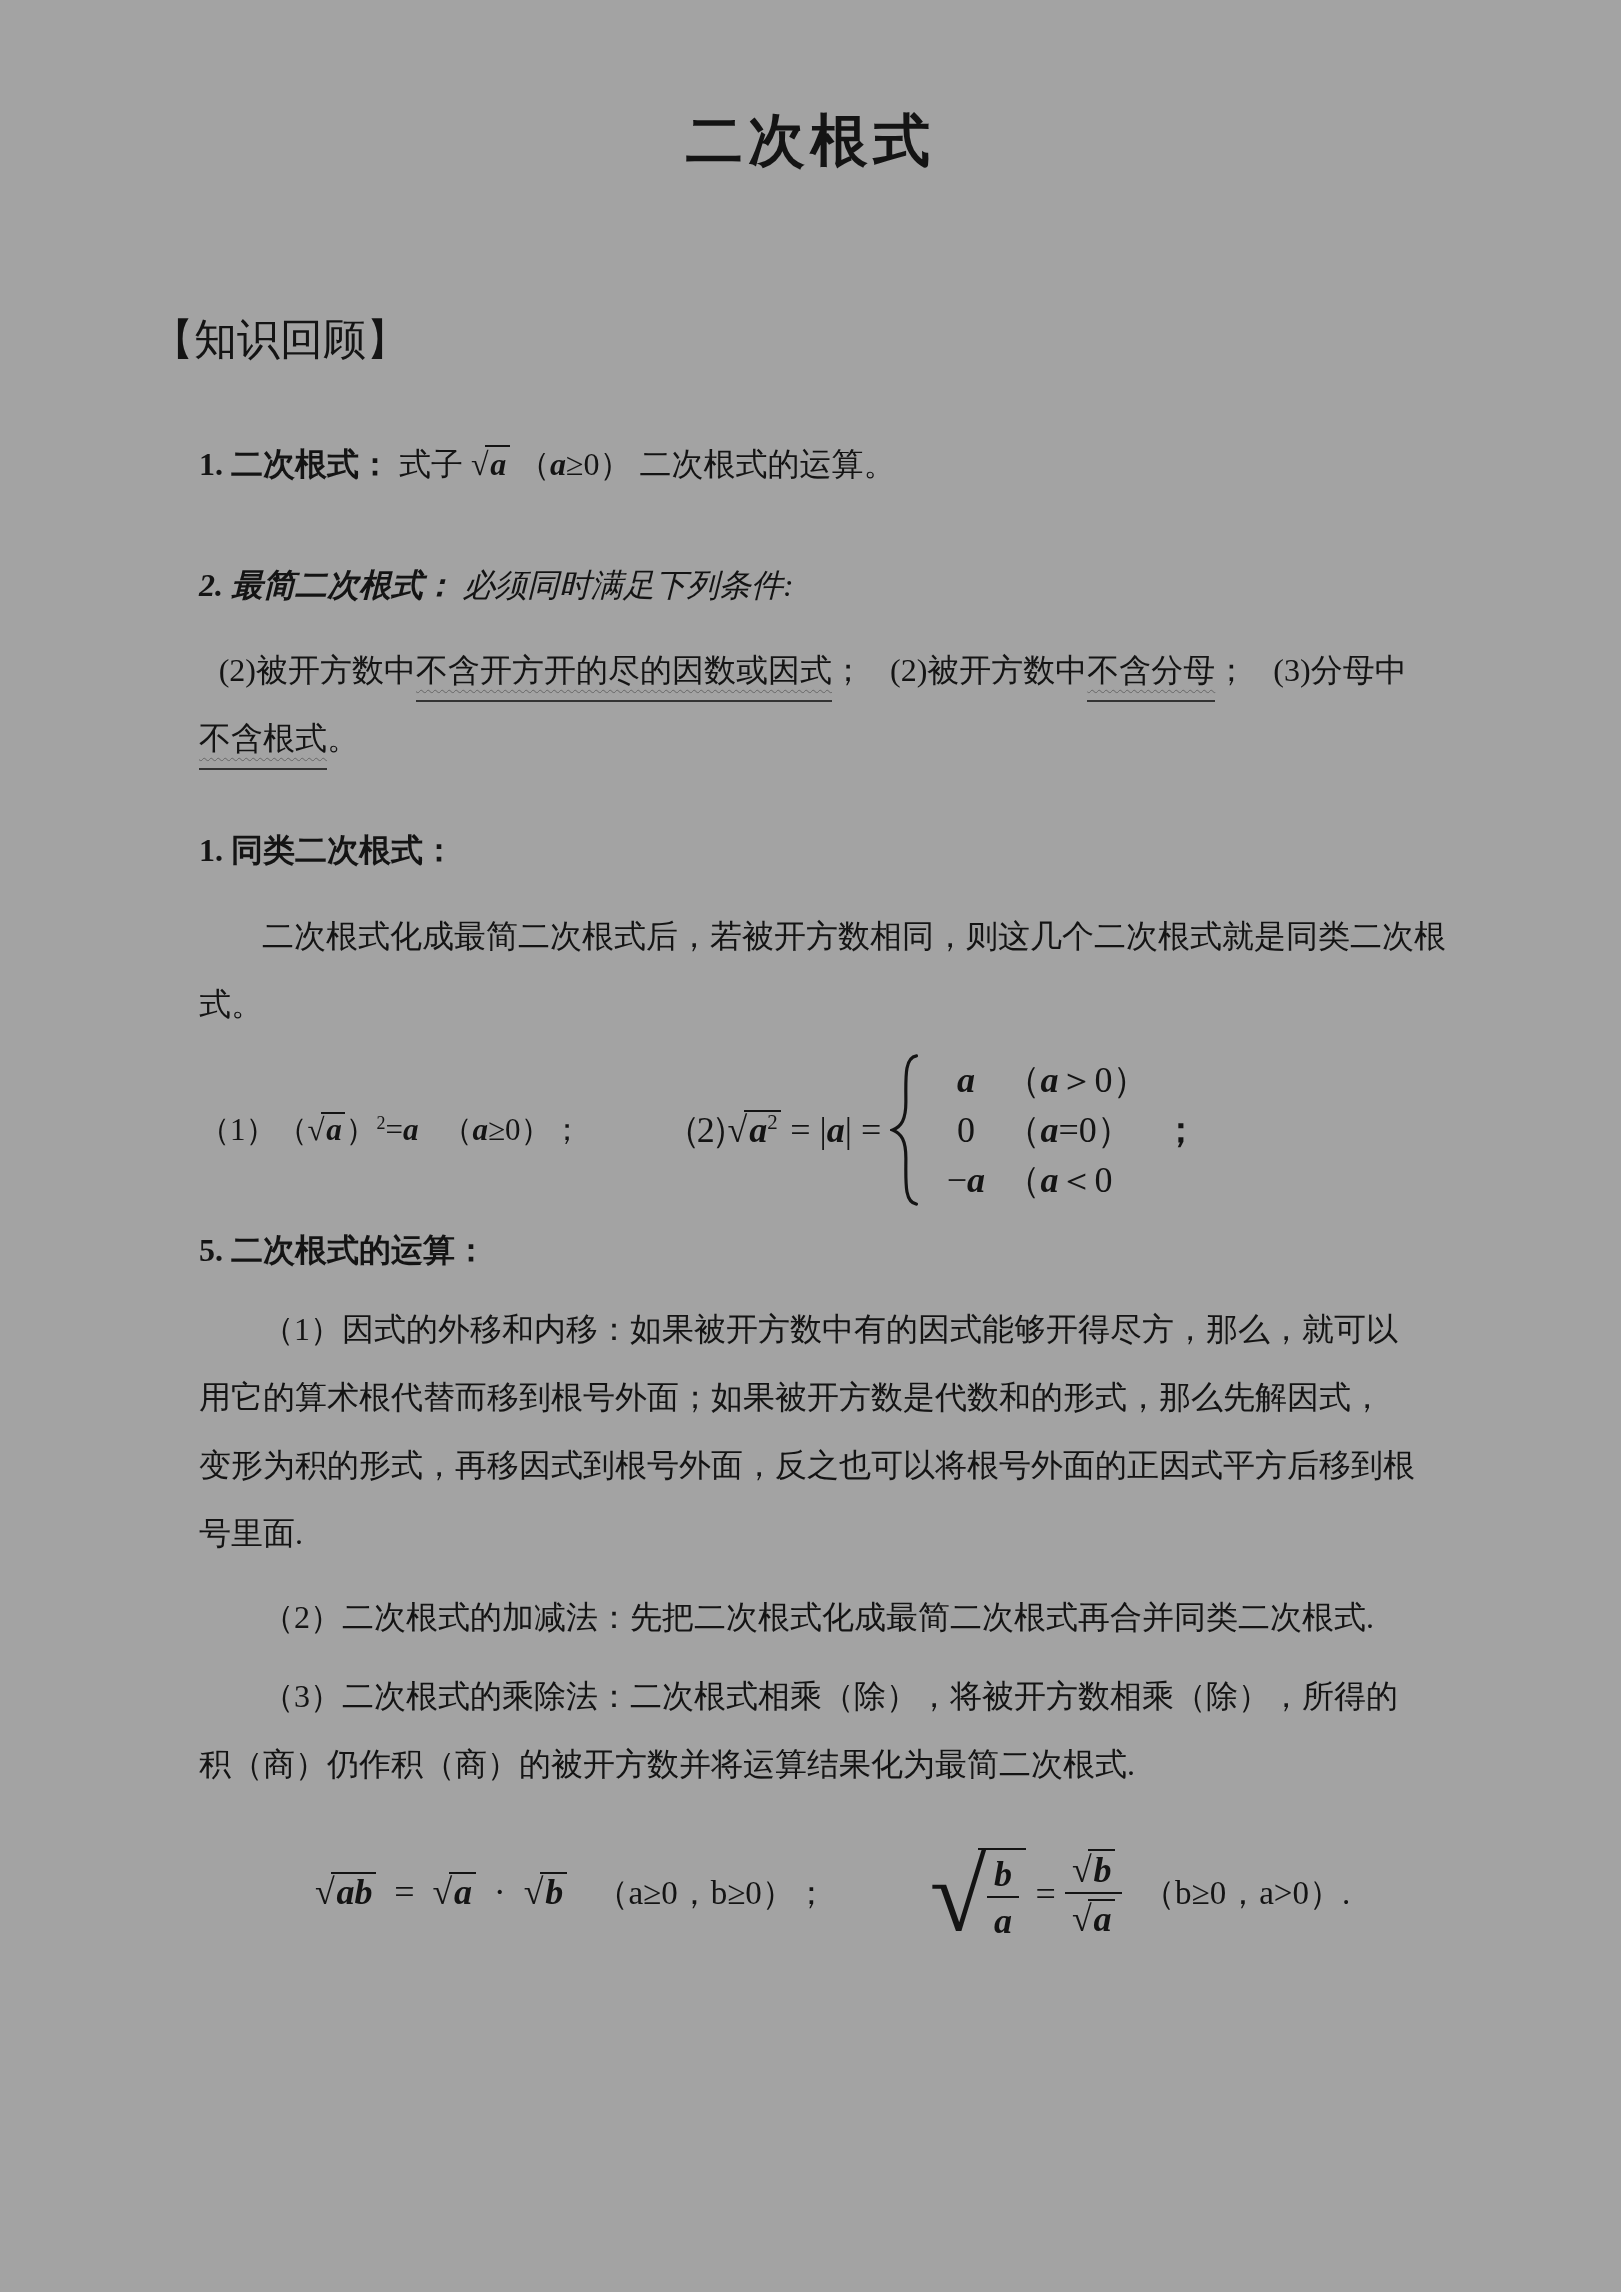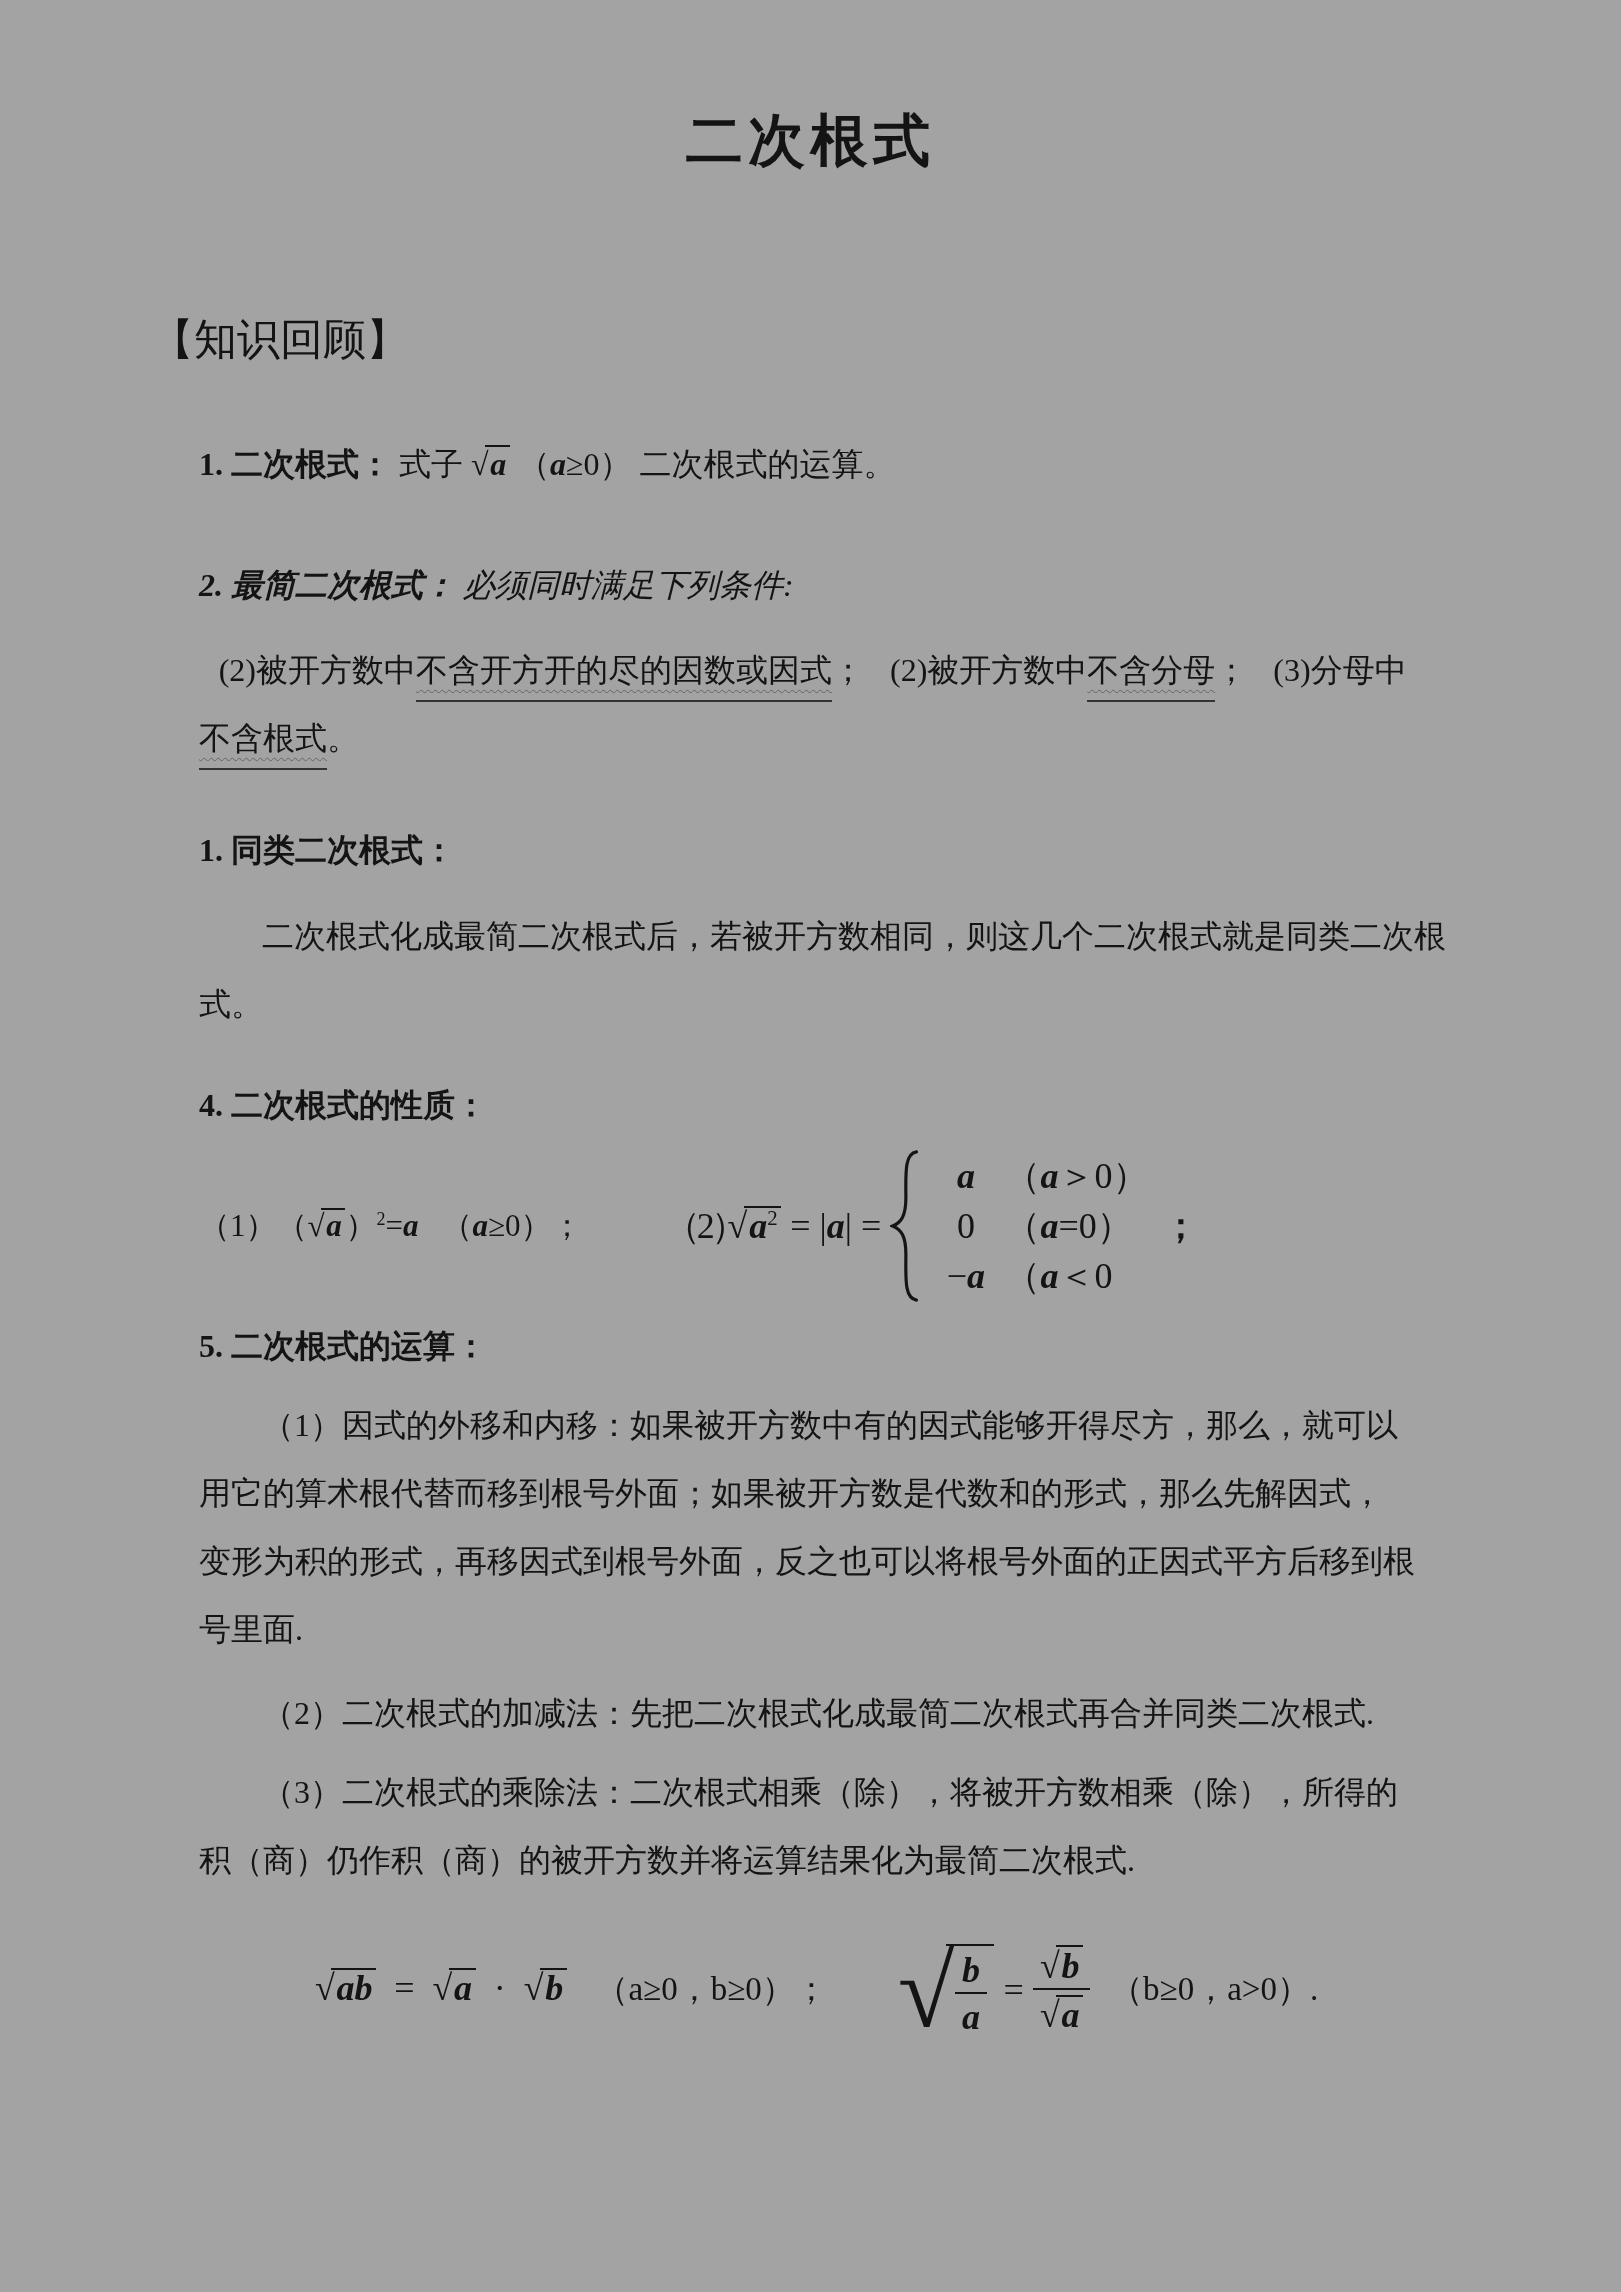--- a/index.html
+++ b/index.html
@@ -52,21 +52,21 @@
   .overlap{margin-right:-16px;letter-spacing:-3.6px;}
   .pw-rows{display:flex;flex-direction:column;margin-left:7.2px;}
   .pw-row{display:flex;align-items:baseline;line-height:50px;}
   .pw-val{width:77px;text-align:center;}
   .pw-semi{margin-left:14.3px;font-weight:700;}
   .brace-svg{display:block;}
   
   .para{line-height:68px;font-size:32px;}
   .indent{padding-left:63px;}
   
-  .fb-row{display:flex;align-items:center;margin-top:43px;padding-left:116px;font-size:36px;}
+  .fb-row{display:flex;align-items:center;margin-top:43px;padding-left:116px;font-size:36px;gap:32px;}
   .fb-cond{font-size:33px;margin-left:19.7px;white-space:nowrap;}
   .op{margin:0 9px;}
   .frac{display:inline-block;text-align:center;vertical-align:middle;}
   .ftop{display:block;border-bottom:2.3px solid #141414;padding:0 7.2px 2.7px;line-height:1.05;}
   .fbot{display:block;padding:4.5px 7.2px 0;line-height:1.05;}
   .bigsqrt{display:inline-flex;align-items:flex-start;}
   .bigsurd{font-size:104px;line-height:1;font-weight:400;margin-top:1.8px;}
   .bigrad{border-top:2.7px solid #141414;margin-left:-9px;padding:5.4px 7.2px 0 9px;margin-top:7.2px;}
   .fb2{display:inline-flex;align-items:center;margin-left:70px;}
 </style>
@@ -103,23 +103,20 @@
   </div>
 
   <div class="item-line" style="margin-top:50px;">
     <span class="lbl">1. 同类二次根式：</span>
   </div>
   <div class="para" style="margin-top:23px;">
     <div class="indent">二次根式化成最简二次根式后，若被开方数相同，则这几个二次根式就是同类二次根</div>
     <div>式。</div>
   </div>
 
-  <div class="item-line" style="margin-top:39px;">
-    <span class="lbl">4. 二次根式的性质：</span>
-  </div>
   <div class="f-row">
     <span class="f-left">
       <span>（1）（</span><span class="sqrt"><span class="sd">√</span><span class="rd v">a</span></span><span>）</span><sup>2</sup><span>=</span><span class="v">a</span><span class="mid-gap"></span><span>（</span><span class="v">a</span><span>≥0）</span><span>；</span>
     </span>
 
     <span class="f-right">
       <span class="overlap">（2）</span>
       <span class="sqrt"><span class="sd">√</span><span class="rd"><span class="v">a</span><sup>2</sup></span></span>
       <span class="op">=</span>
       <span>|</span>

